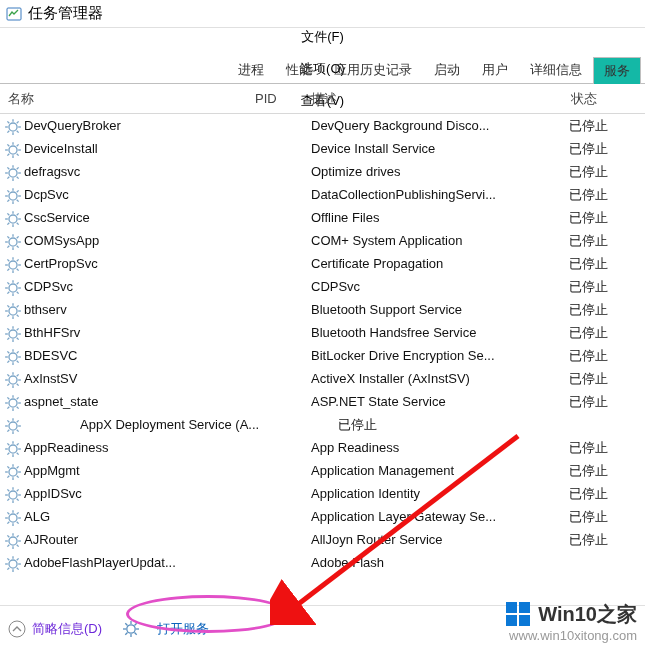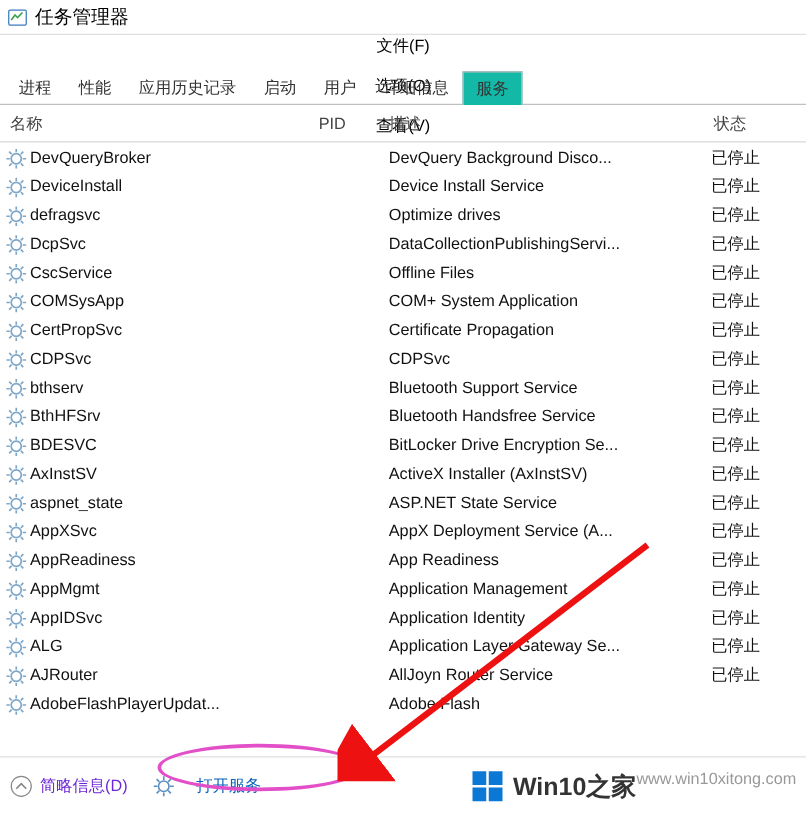--- a/index.html
+++ b/index.html
@@ -27,23 +27,24 @@
     align-items: center;
     padding: 0 6px;
     gap: 14px;
     font-size: 13px;
     flex-direction: column;
   }
   .menubar .menuitem { color: #000; cursor: default; }
   .tabstrip {
     display: flex;
     align-items: flex-end;
-    padding: 2px 4px 0 4px;
+    padding: 2px 4px 0 16px;
     border-bottom: 1px solid #bfbfbf;
     height: 30px;
+    justify-content: flex-end;
   }
   .tab {
     padding: 4px 10px;
     font-size: 13px;
     border: 1px solid transparent;
     border-bottom: none;
     cursor: default;
     color: #333;
   }
   .tab.active {
@@ -109,21 +110,22 @@
   }
   .annot-arrow {
     position: absolute;
     pointer-events: none;
   }
   .watermark {
     position: absolute;
     right: 8px;
     bottom: 8px;
     display: flex;
-    flex-direction: row;
+    flex-direction: column;
+    align-items: flex-end;
     pointer-events: none;
   }
   .watermark .brand {
     display: flex;
     align-items: center;
     font-size: 20px;
     color: #333;
     font-weight: 600;
   }
   .winlogo { width: 28px; height: 28px; margin-right: 6px; }
@@ -418,21 +420,20 @@
               <line x1="8" y1="1" x2="8" y2="3.4"></line>
               <line x1="8" y1="12.6" x2="8" y2="15"></line>
               <line x1="1" y1="8" x2="3.4" y2="8"></line>
               <line x1="12.6" y1="8" x2="15" y2="8"></line>
               <line x1="3" y1="3" x2="4.7" y2="4.7"></line>
               <line x1="11.3" y1="11.3" x2="13" y2="13"></line>
               <line x1="3" y1="13" x2="4.7" y2="11.3"></line>
               <line x1="11.3" y1="4.7" x2="13" y2="3"></line>
             </g>
           </svg></span>
-        <span class="name">AppXSvc</span>
         <span class="pid"></span>
         <span class="desc">AppX Deployment Service (A...</span>
         <span class="stat">已停止</span>
       </div>
       <div class="svcrow">
         <span class="icon"><svg viewBox="0 0 16 16">
             <circle cx="8" cy="8" r="3.6" fill="none" stroke="#7da6c8" stroke-width="1.2"></circle>
             <g stroke="#7da6c8" stroke-width="1.2">
               <line x1="8" y1="1" x2="8" y2="3.4"></line>
               <line x1="8" y1="12.6" x2="8" y2="15"></line>

